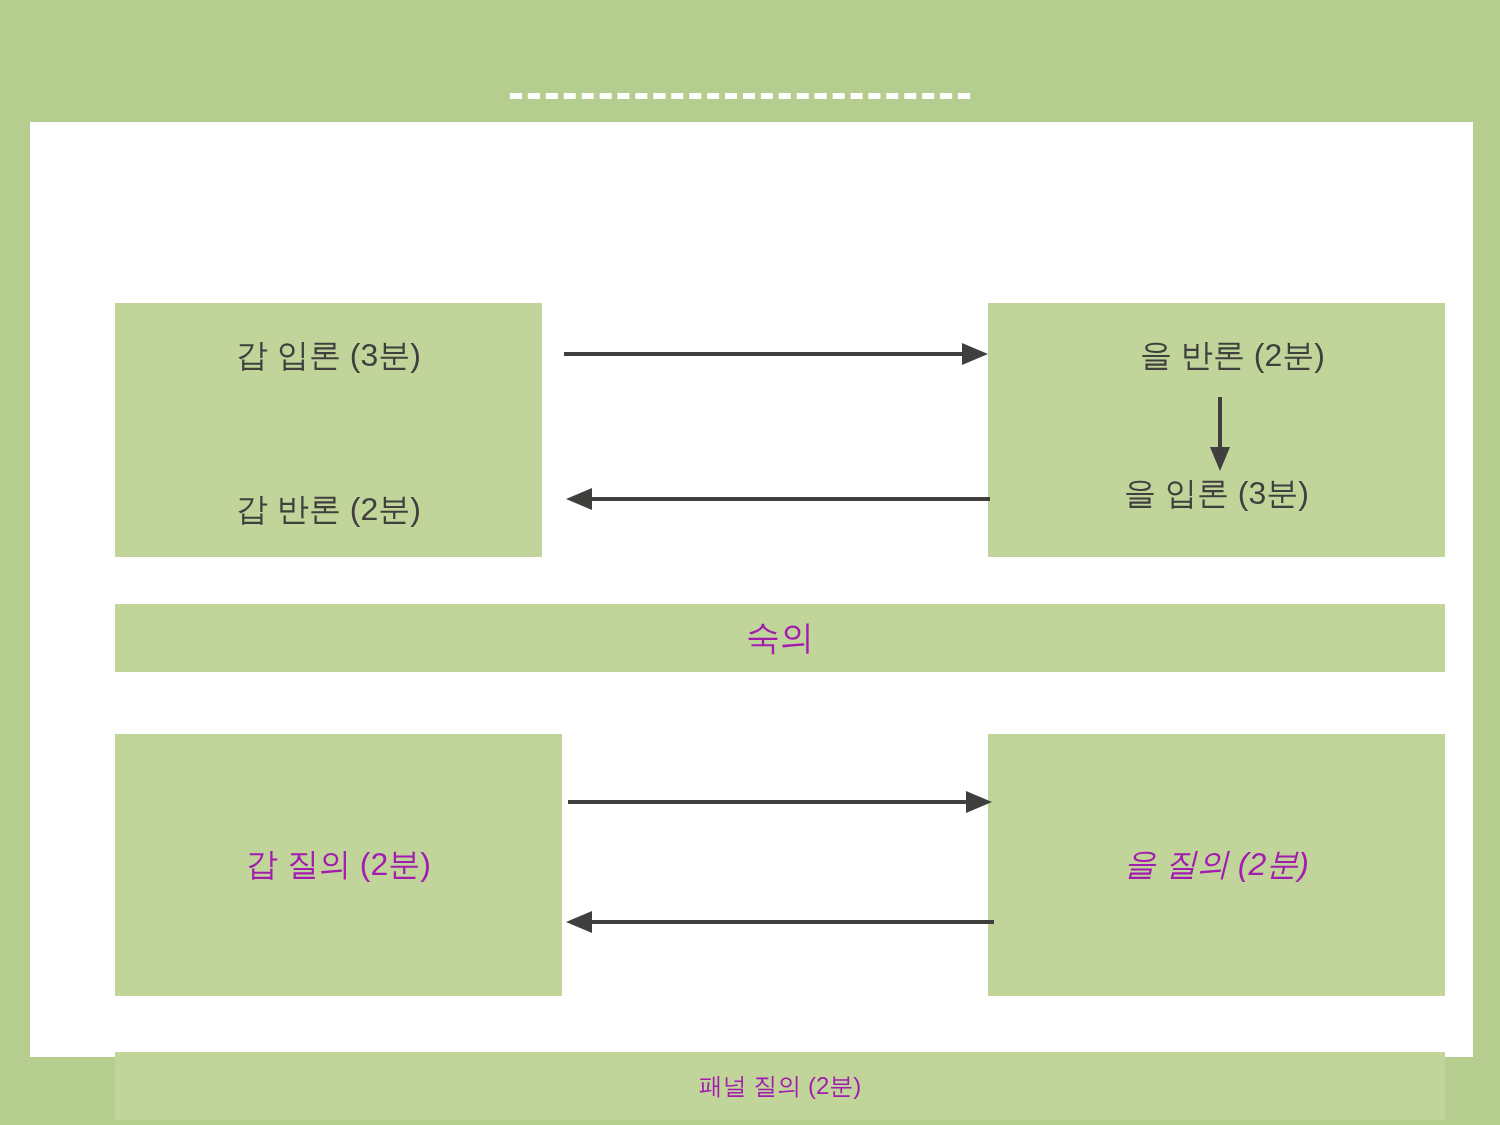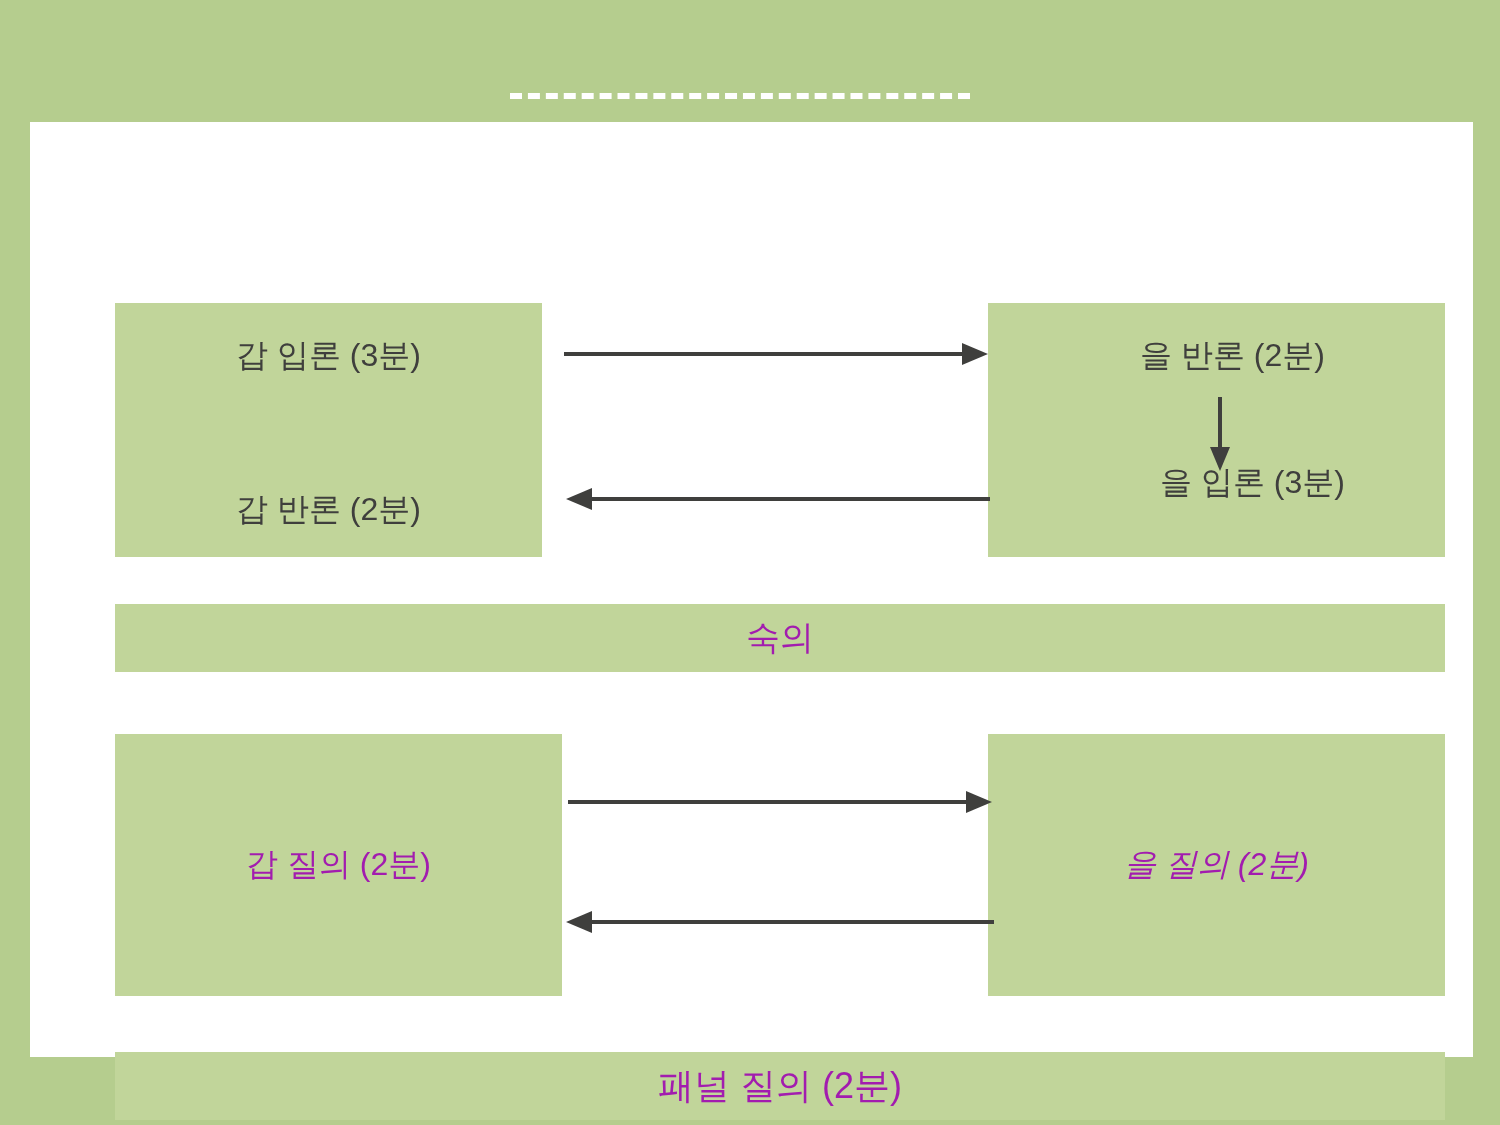--- a/index.html
+++ b/index.html
@@ -85,21 +85,21 @@
   #block-left-top .row-2 { top: 182px; height: 50px; }
 
   
   #block-right-top {
     left: 958px;
     top: 181px;
     width: 457px;
     height: 254px;
   }
   #block-right-top .row-1 { top: 28px; height: 50px; padding-left: 16px; }
-  #block-right-top .row-2 { top: 155px; height: 50px; margin-left: 36px; }
+  #block-right-top .row-2 { top: 166px; height: 50px; }
 
   
   #bar-deliberation {
     left: 85px;
     top: 482px;
     width: 1330px;
     height: 68px;
     font-size: 34px;
   }
   
@@ -118,21 +118,21 @@
     height: 262px;
     font-size: 32px;
     font-style: italic;
   }
   
   #bar-panel-question {
     left: 85px;
     top: 930px;
     width: 1330px;
     height: 68px;
-    font-size: 36px;
+    font-size: 24px;
   }
   
   .arrow-svg {
     position: absolute;
     overflow: visible;
   }
   .arrow-line {
     stroke: #3f3f3d;
     stroke-width: 4;
     fill: none;

